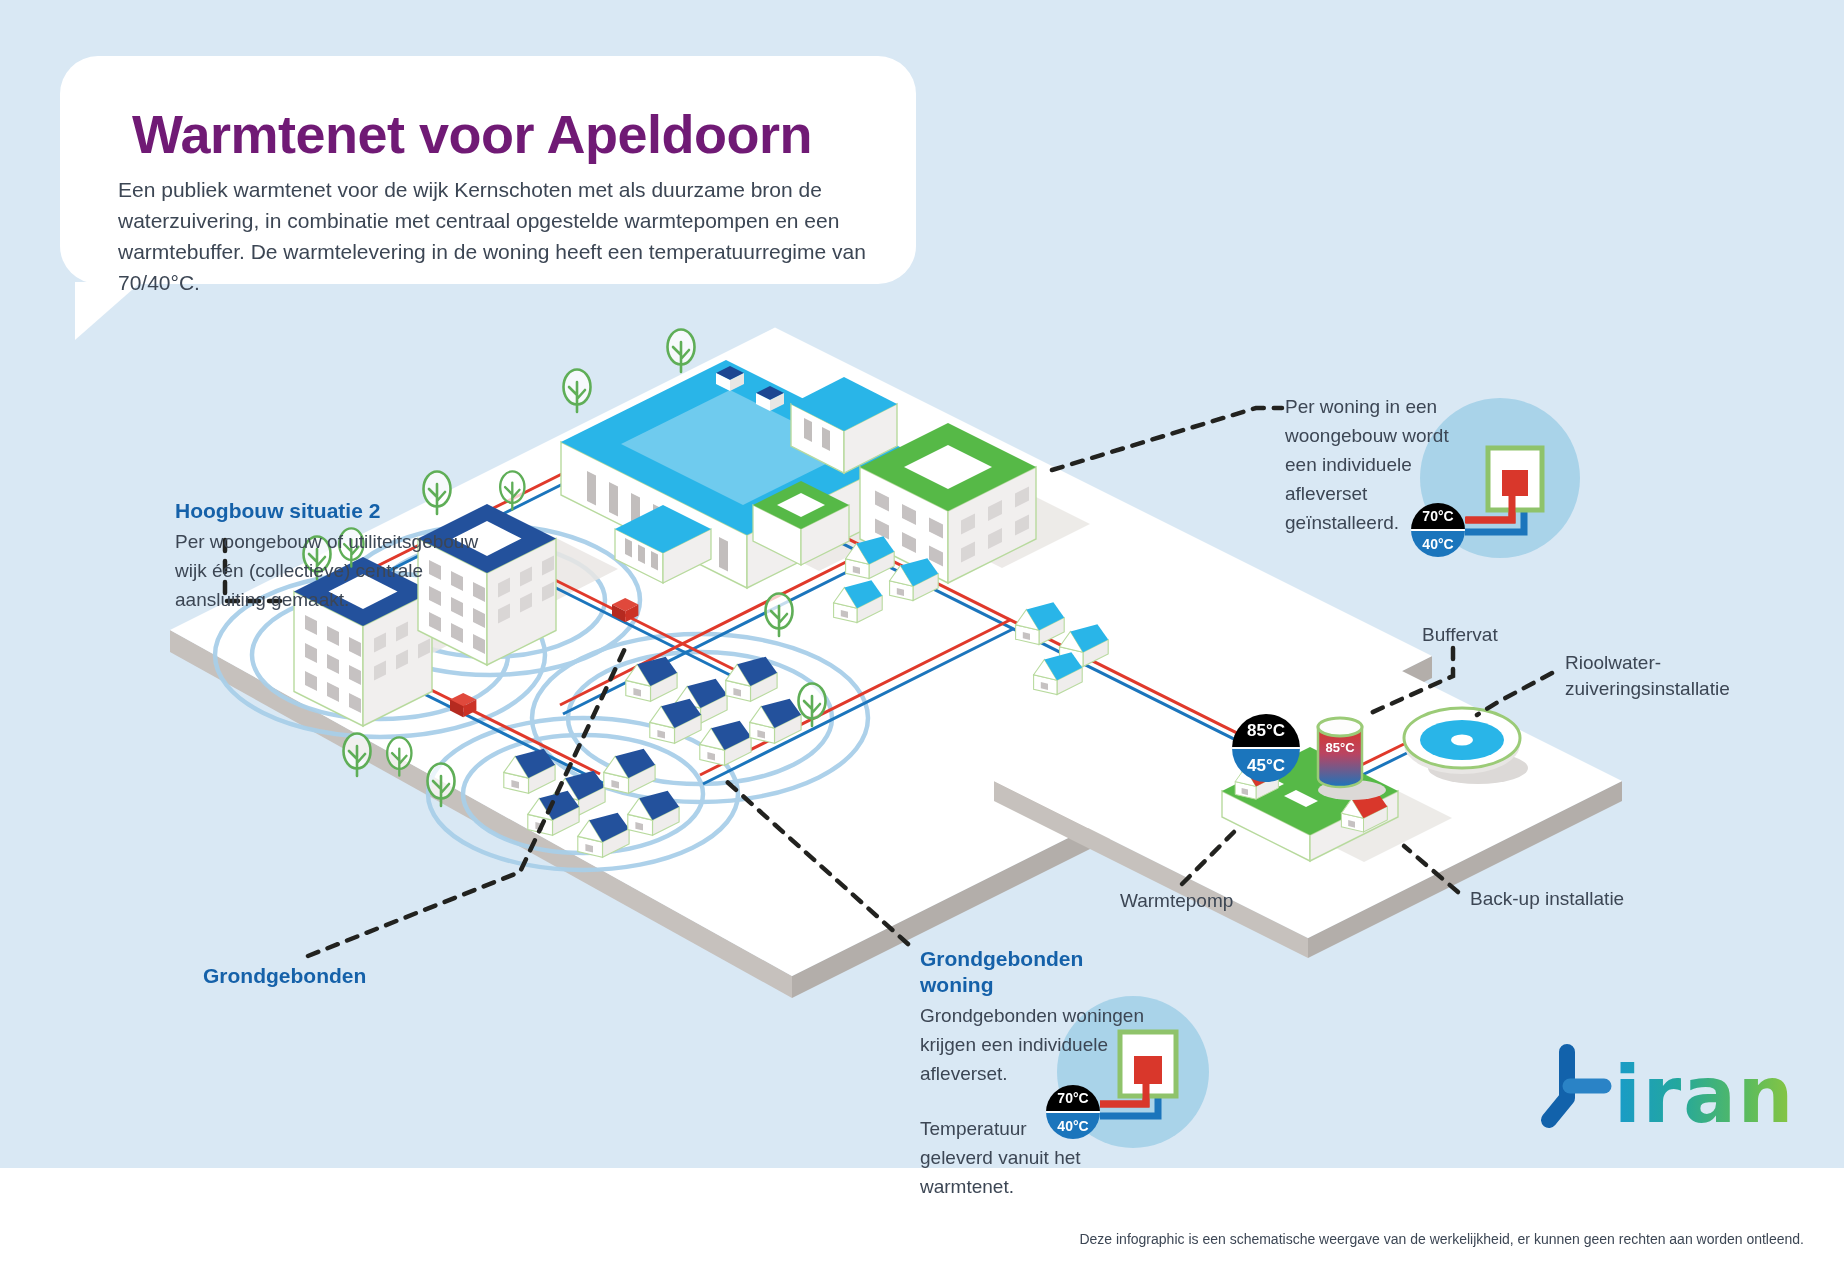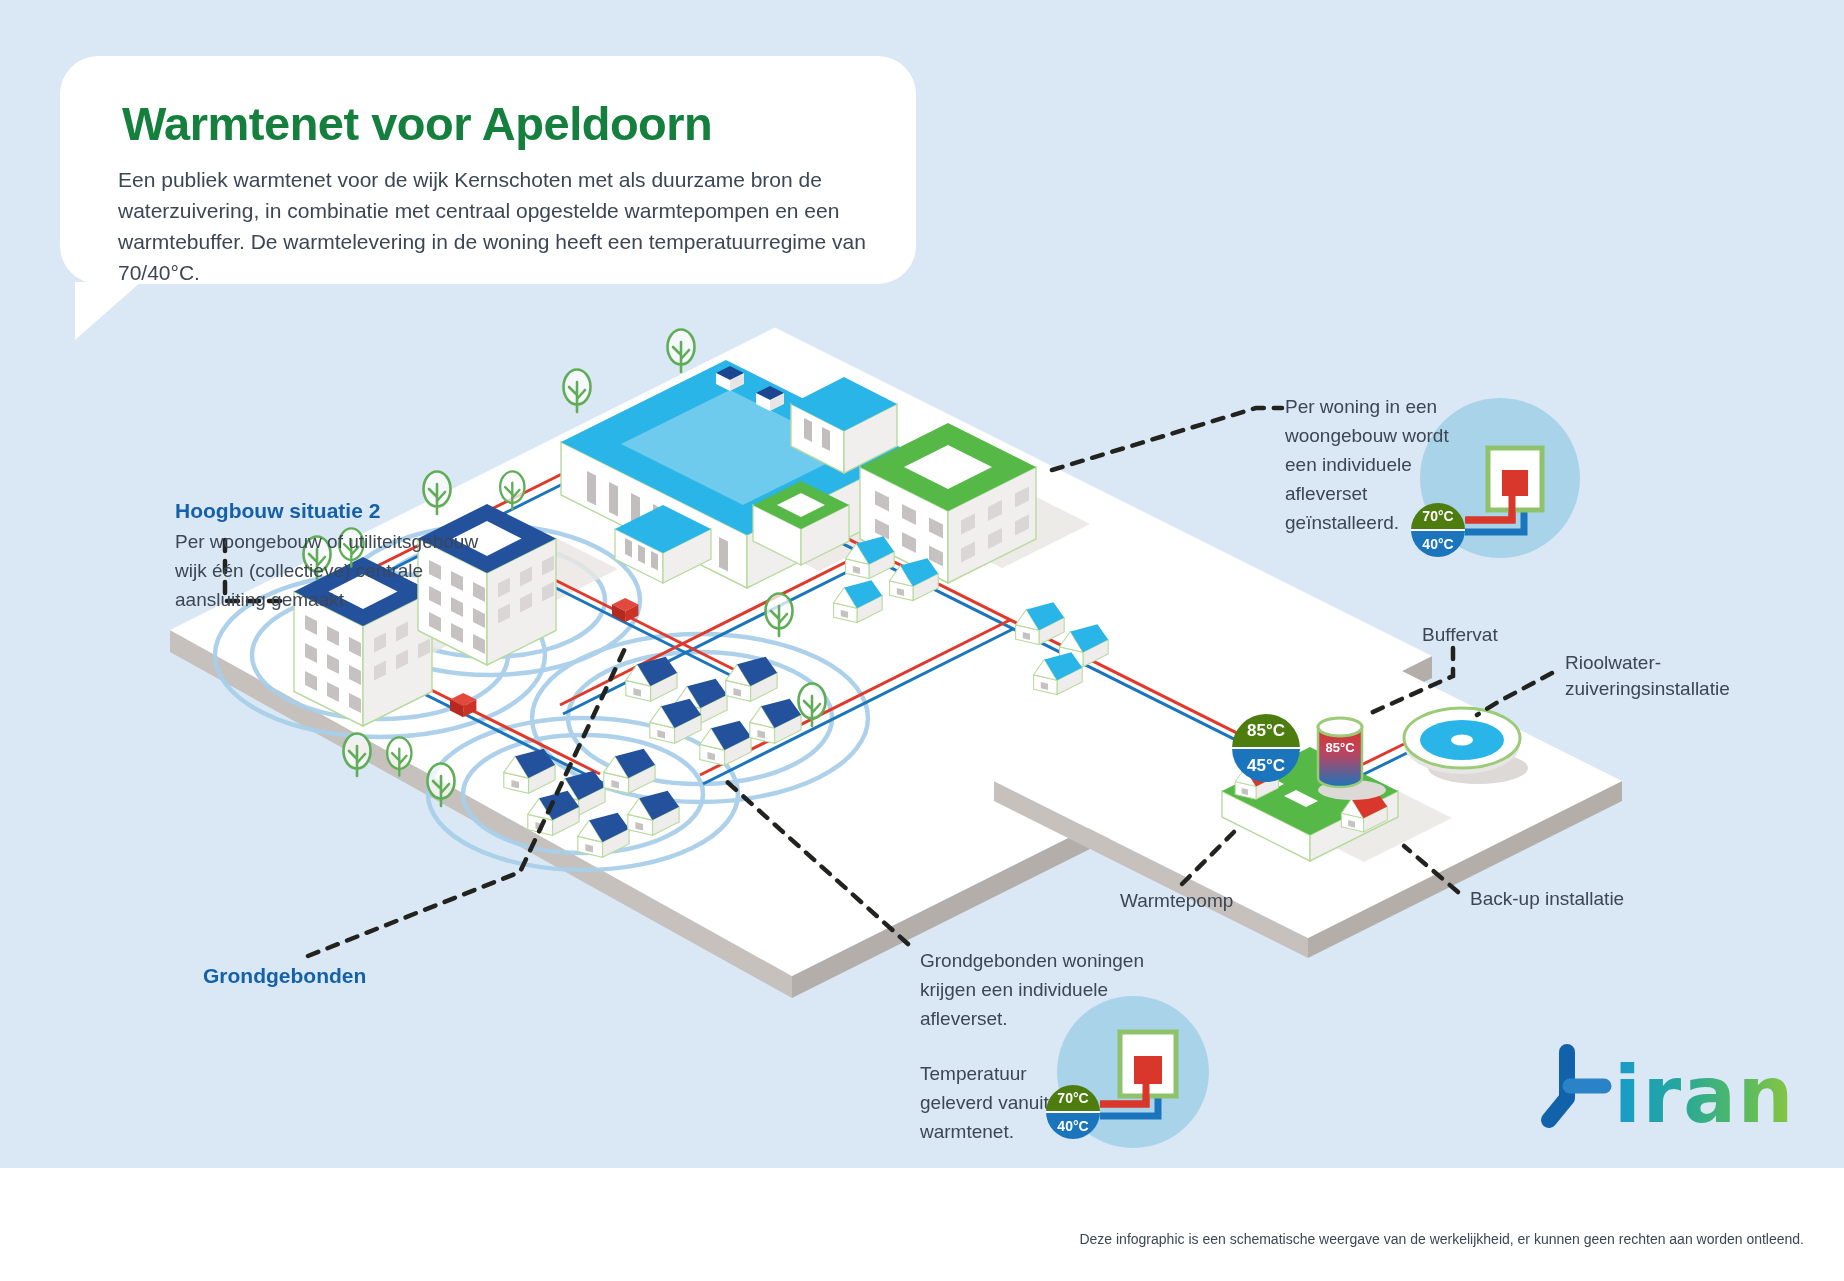--- a/index.html
+++ b/index.html
@@ -4,31 +4,31 @@
 <style>
   html,body{margin:0;padding:0;background:#9fb6c6;}
   .stage{position:relative;width:1844px;height:1281px;background:#d9e8f4;overflow:hidden;
          font-family:"Liberation Sans",sans-serif;}
   .scene{position:absolute;left:0;top:0;z-index:1;}
   .footer-band{position:absolute;left:0;top:1168px;width:1844px;height:113px;background:#ffffff;z-index:3;}
   .footer-note{position:absolute;right:40px;top:1231px;font-size:14px;color:#3c4654;z-index:5;}
   .bubble-tail{position:absolute;left:60px;top:272px;z-index:4;}
   .card{position:absolute;left:60px;top:56px;width:856px;height:228px;background:#fff;border-radius:38px;
         z-index:4;padding:38px 0 0 58px;box-sizing:border-box;}
-  .card h1{margin:4px;font-size:47px;line-height:52px;color:#15803d;font-weight:bold;letter-spacing:-0.5px;}
+  .card h1{margin:14px;font-size:54px;line-height:52px;color:#701a75;font-weight:bold;letter-spacing:-0.5px;}
   .card p{margin:14px 0 0;font-size:21px;line-height:31px;color:#3c4654;width:800px;}
   .label{position:absolute;z-index:6;color:#3c4654;font-size:19px;line-height:29px;}
   .label h3{margin:0 0 3px;font-size:21px;line-height:26px;color:#1561a9;font-weight:bold;}
   .label p{margin:0;}
   .label p + p{margin-top:26px;}
   .pre{white-space:pre-line;}
   .badge{position:absolute;z-index:7;border-radius:50%;overflow:hidden;display:flex;flex-direction:column;
          color:#fff;font-weight:bold;text-align:center;}
   .badge span{flex:1;display:flex;align-items:center;justify-content:center;}
-  .badge .top{background:#4d7c0f;}
+  .badge .top{background:#000000;}
   .badge .bot{background:#1b75bc;border-top:2px solid #fff;}
   .badge-small{width:54px;height:54px;font-size:14px;}
   .badge-large{width:68px;height:68px;font-size:17px;}
   .tank-label{position:absolute;left:1319px;top:740px;width:42px;text-align:center;z-index:7;
               color:#fff;font-size:13px;font-weight:bold;}
   .logo{position:absolute;left:1540px;top:1040px;z-index:6;}
 </style>
 </head>
 <body>
 
@@ -345,20 +345,21 @@
   <div class="label" style="left:175px;top:498px;width:325px">
     <h3>Hoogbouw situatie 2</h3>
     <p>Per woongebouw of utiliteitsgebouw wijk één (collectieve) centrale aansluiting gemaakt.</p>
   </div>
 
   <div class="label" style="left:203px;top:963px;width:270px">
     <h3>Grondgebonden</h3>
   </div>
 
   <div class="label" style="left:920px;top:946px;width:240px">
+    <h3>Grondgebonden woning</h3>
     <p>Grondgebonden woningen krijgen een individuele afleverset.</p>
     <p style="width:170px">Temperatuur geleverd vanuit het warmtenet.</p>
   </div>
 
   <div class="label" style="left:1422px;top:620px">Buffervat</div>
   <div class="label pre" style="left:1565px;top:650px;line-height:26px">Rioolwater-
 zuiveringsinstallatie</div>
   <div class="label" style="left:1120px;top:886px">Warmtepomp</div>
   <div class="label" style="left:1470px;top:884px">Back-up installatie</div>
 

